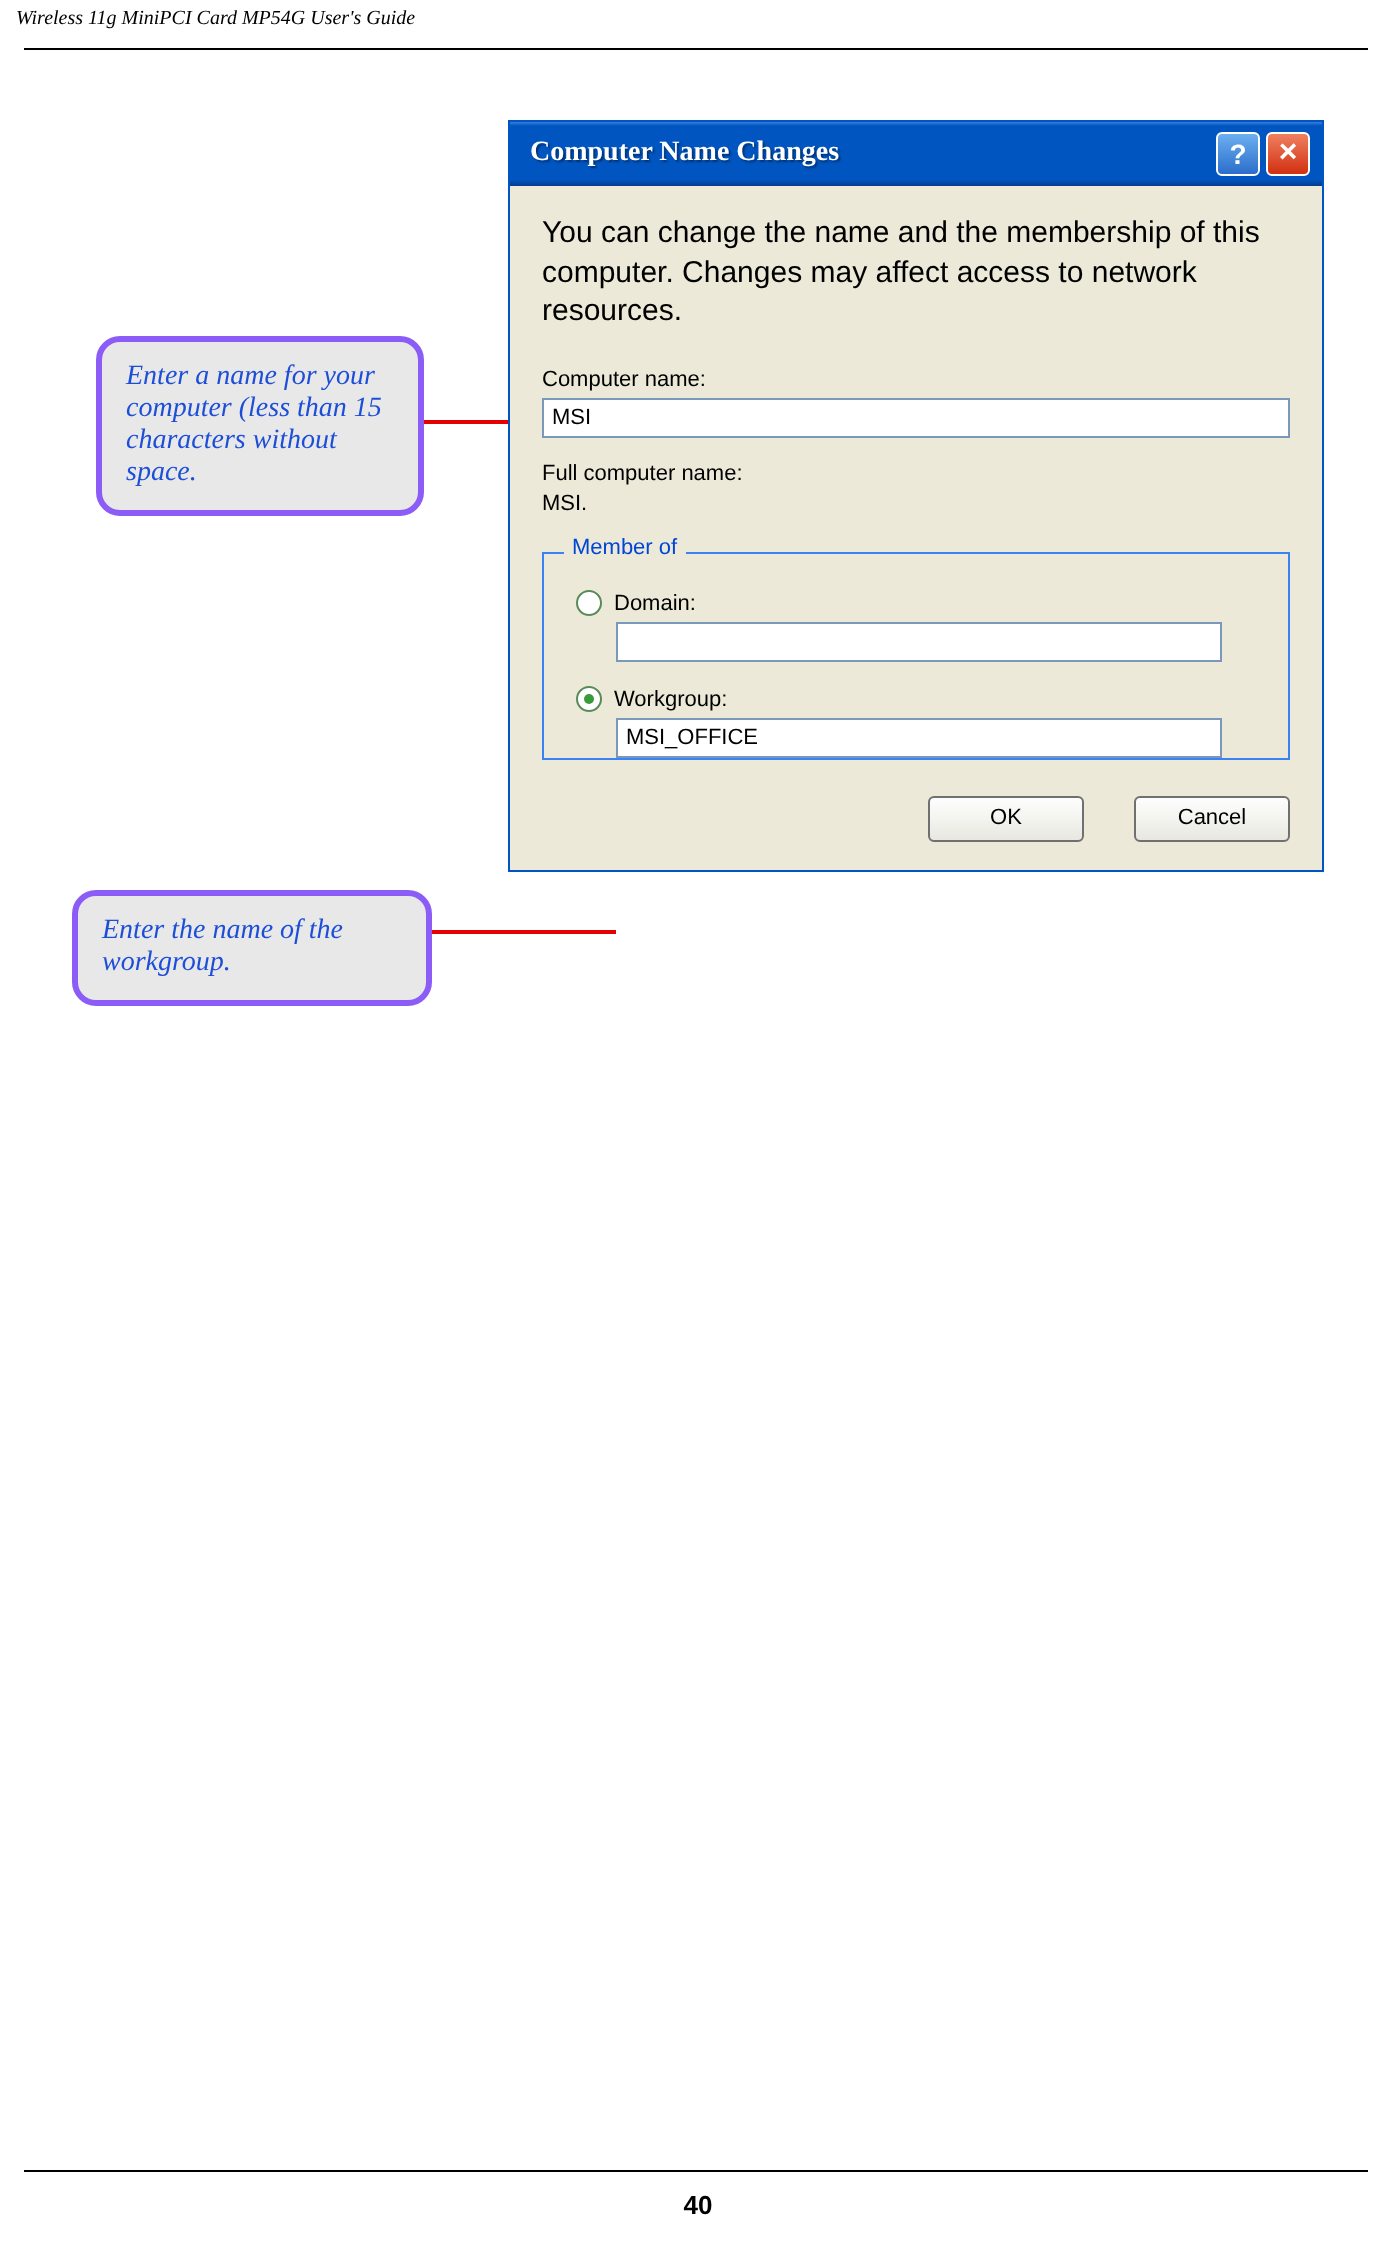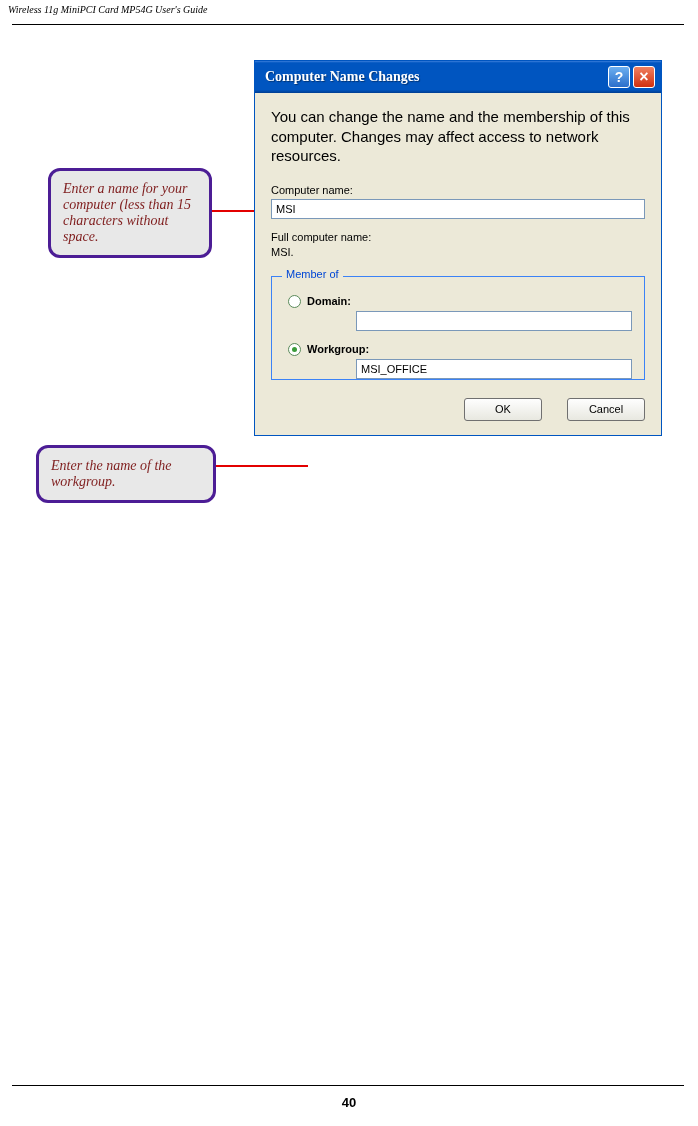--- a/index.html
+++ b/index.html
@@ -22,28 +22,28 @@
     .header-line {
       position: absolute;
       top: 24px;
       left: 12px;
       width: 672px;
       height: 1px;
       background: #000;
     }
     .callout {
       position: absolute;
-      border: 3px solid #4c1d95;
+      border: 3px solid #8b5cf6;
       border-radius: 12px;
       background: #e8e8e8;
       padding: 10px 12px;
       font-style: italic;
       font-size: 14px;
       font-family: 'Times New Roman', serif;
-      color: #7f1d1d;
+      color: #1d4ed8;
     }
     .callout1 { top: 168px; left: 48px; width: 164px; }
     .callout2 { top: 445px; left: 36px; width: 180px; }
     .connector {
       position: absolute;
       height: 2px;
       background: #e30000;
     }
     .conn1 { top: 210px; left: 212px; width: 66px; }
     .conn2 { top: 465px; left: 216px; width: 92px; }
@@ -128,40 +128,39 @@
       position: absolute;
       top: -9px;
       left: 10px;
       background: #ece9d8;
       padding: 0 4px;
       color: #0046d5;
       font-size: 11px;
     }
     .radio-row {
       display: flex;
-      align-items: flex-start;
+      align-items: flex-end;
       gap: 6px;
       margin-top: 4px;
-      font-weight: bold;
     }
     .radio-circle {
       width: 13px; height: 13px;
       border: 1px solid #5a8a5a;
       border-radius: 50%;
       background: white;
       display: flex; align-items: center; justify-content: center;
     }
     .radio-dot {
       width: 5px; height: 5px;
       border-radius: 50%;
       background: #3a9b3a;
     }
     .radio-label { font-size: 11px; }
     .indent-input { margin-left: 20px; margin-top: 3px; }
-    .indent-input .text-input { width: 276px; margin-left: 48px; }
+    .indent-input .text-input { width: 303px; }
     .button-row {
       margin-top: 18px;
       text-align: right;
       display: flex;
       gap: 25px;
       justify-content: flex-end;
     }
     .footer-line {
       position: absolute;
       bottom: 40px;

